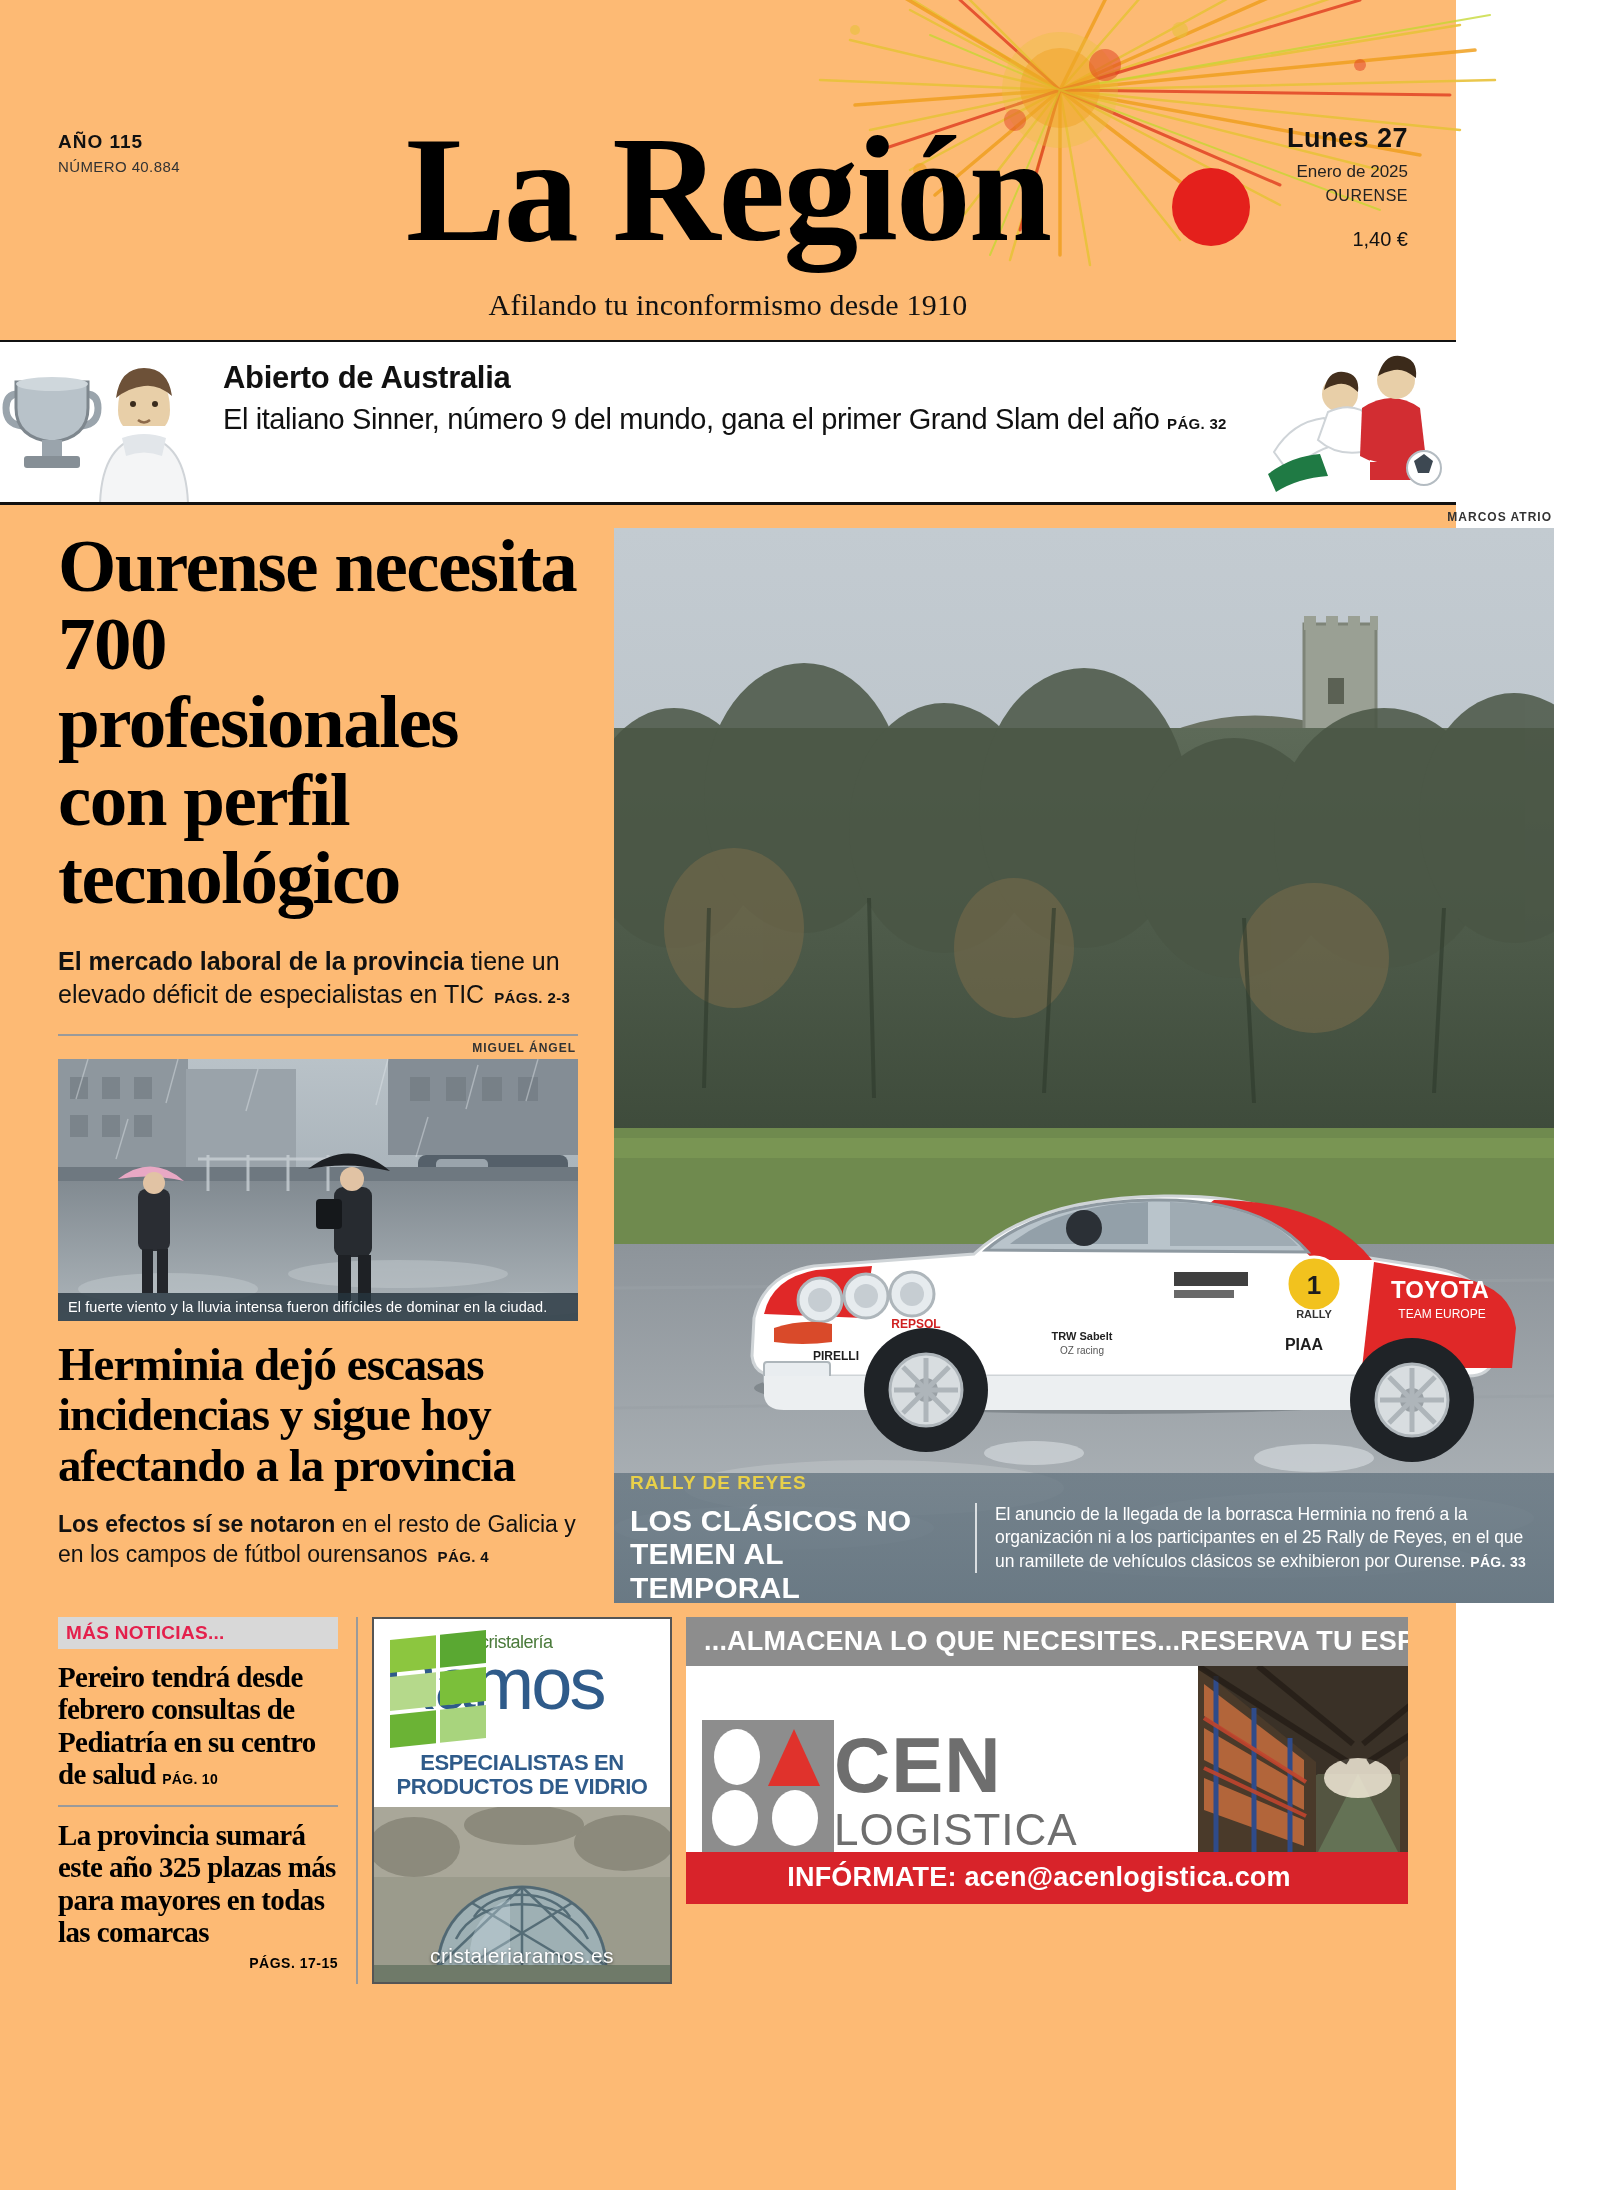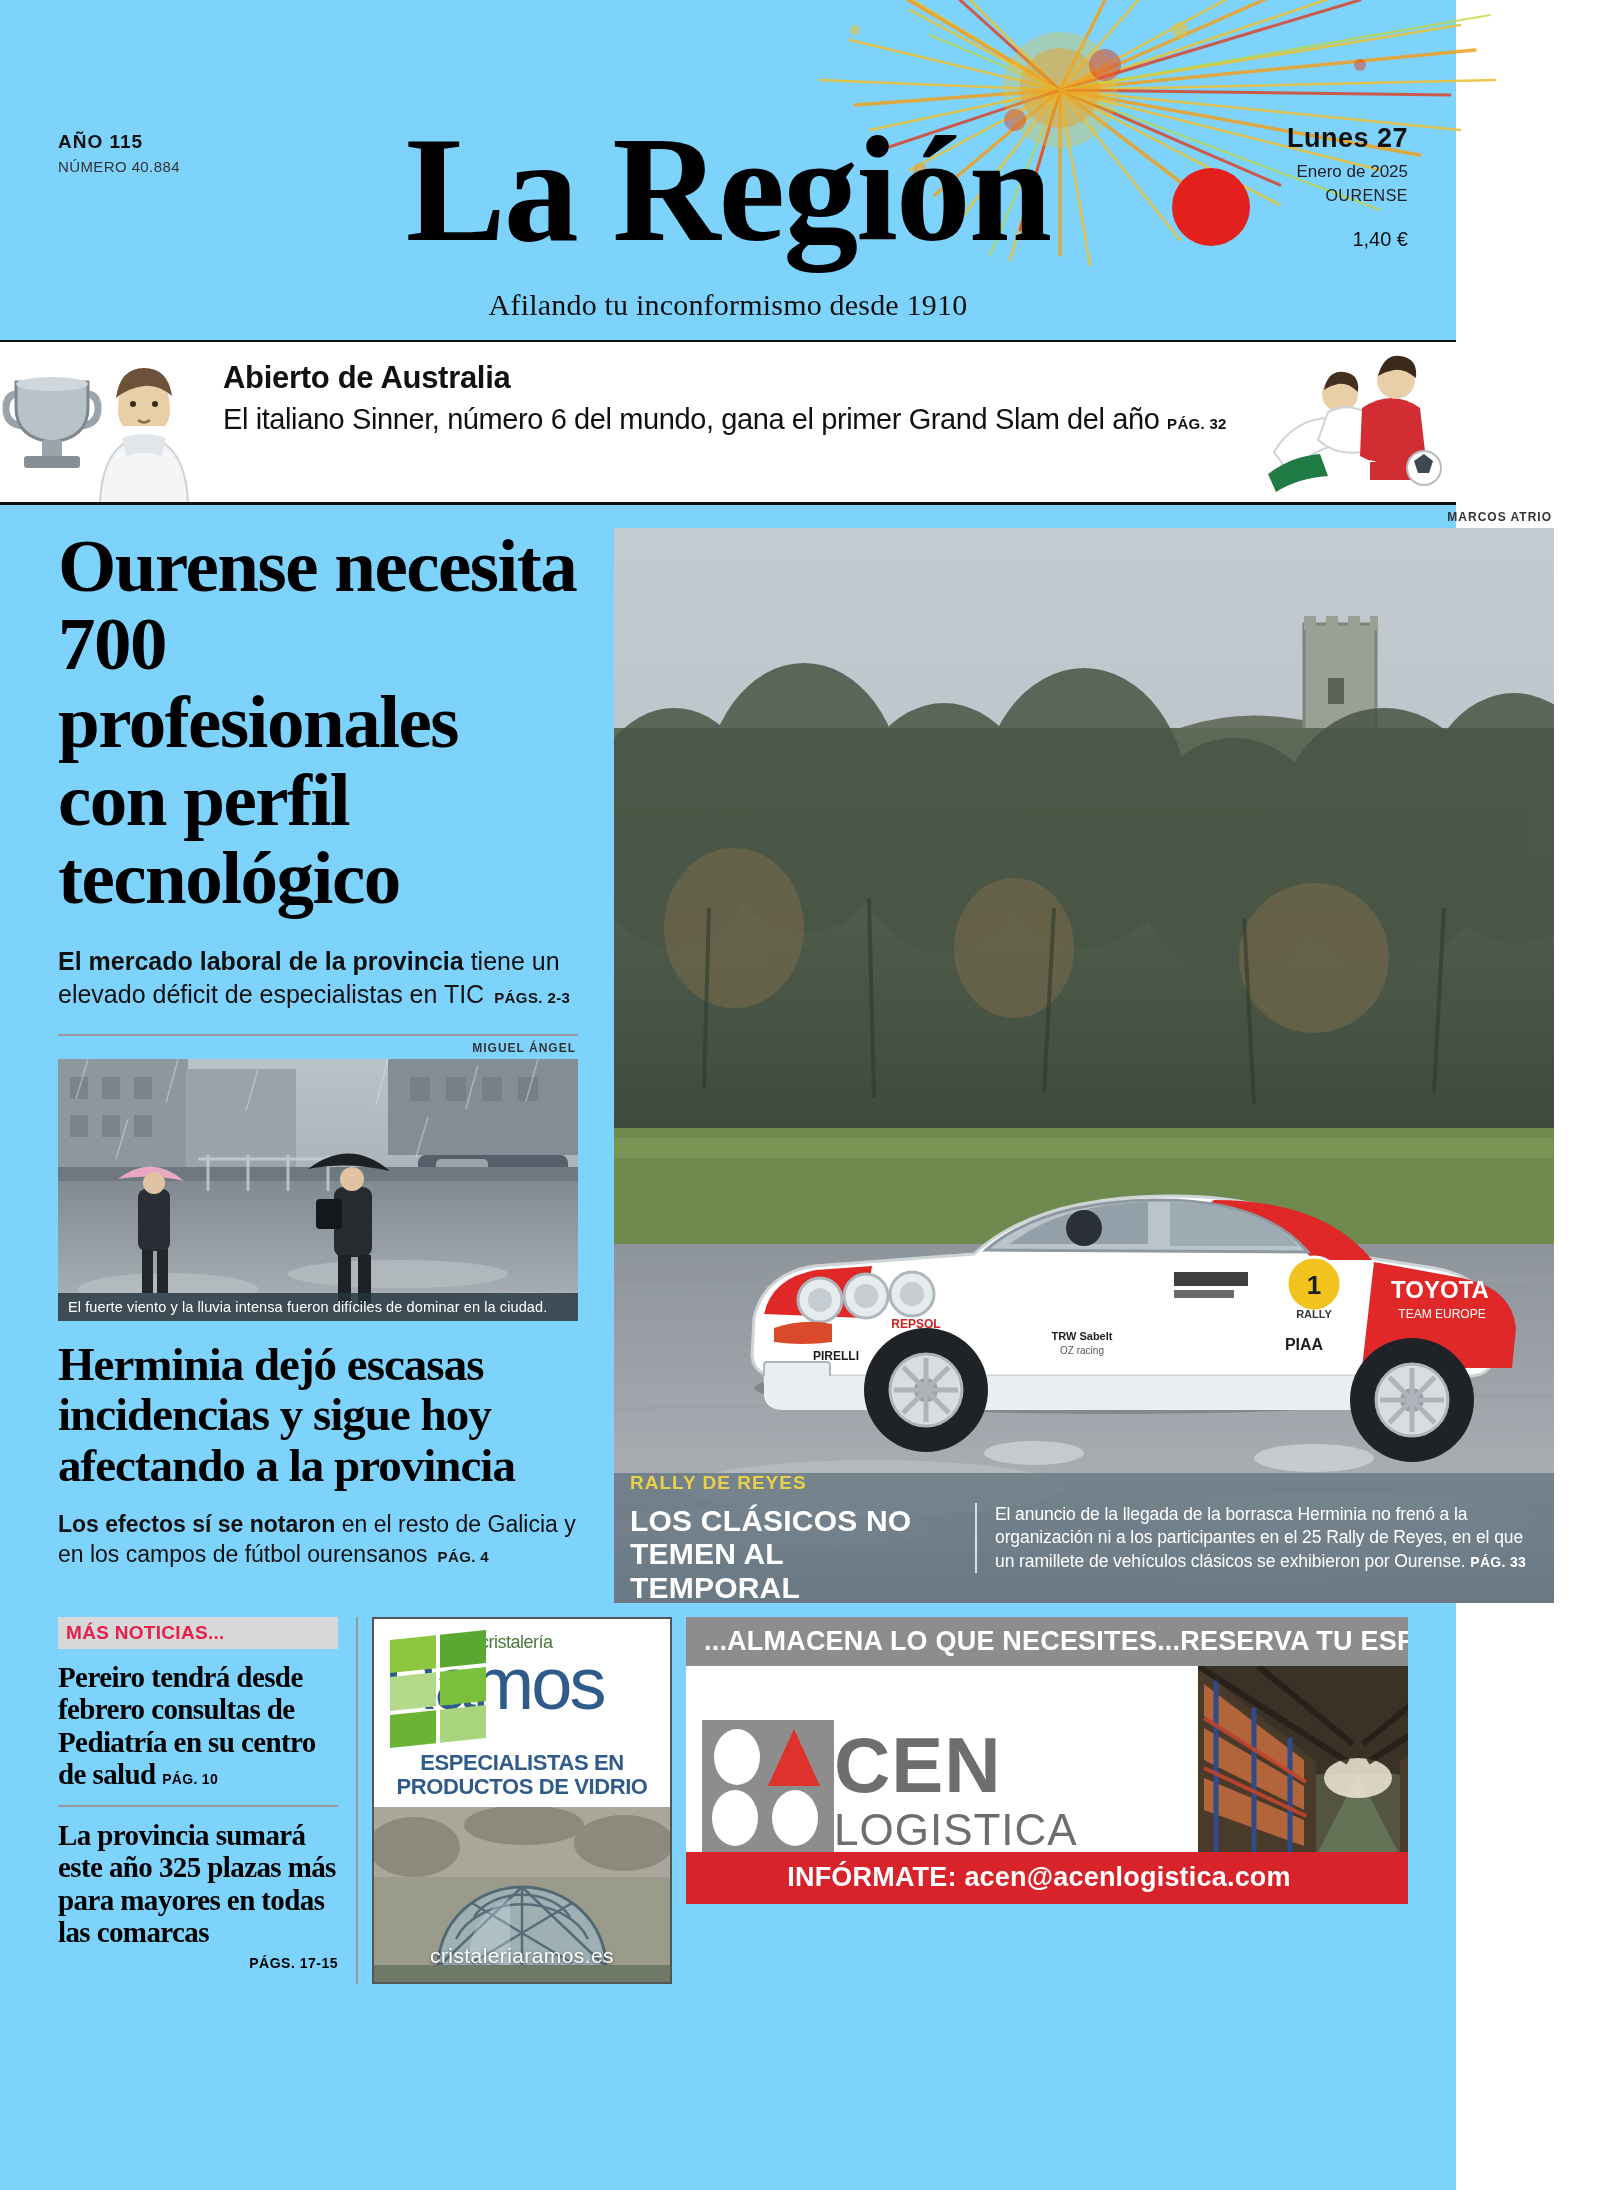--- a/index.html
+++ b/index.html
@@ -5,21 +5,21 @@
   * { box-sizing: border-box; margin: 0; padding: 0; }
   html, body { width: 1600px; height: 2190px; }
   body {
     font-family: "Liberation Sans", sans-serif;
     background: #ffffff;
     color: #000;
     position: relative;
     overflow: hidden;
   }
 
-  .page { position: relative; width: 1456px; height: 2190px; background:#7dd3fc; }
+  .page { position: relative; width: 1456px; height: 2190px; background:#fdba74; }
 
   
   .masthead { position: relative; height: 340px; }
 
   .splatter {
     position: absolute; left: 760px; top: -30px; width: 760px; height: 300px;
     overflow: hidden; pointer-events:none;
   }
 
   .issue-info {
@@ -371,21 +371,21 @@
             <circle cx="155" cy="62" r="3" fill="#3a2c1d"></circle>
           <path d="M138 78 q6 5 12 0" stroke="#8d6a4a" stroke-width="2.5" fill="none"></path>
           <path d="M100 162 q2 -62 44 -68 q42 6 44 68 z" fill="#f4f5f6" stroke="#d0d4d8" stroke-width="2"></path>
           <path d="M122 96 q22 -8 44 0 l-4 18 q-18 -7 -36 0 z" fill="#e2e6ea"></path>
         </g>
       </svg>
     </div>
 
     <div class="sports-item">
       <div class="sports-kicker">Abierto de Australia</div>
-      <div class="sports-text"><span>El italiano Sinner, número 6 del mundo, gana el primer Grand Slam del año</span> <span class="pageref">PÁG. 32</span></div>
+      <div class="sports-text"><span>El italiano Sinner, número 9 del mundo, gana el primer Grand Slam del año</span> <span class="pageref">PÁG. 32</span></div>
     </div>
 
 
     <div class="soccer-photo">
       <svg width="190" height="162" viewBox="0 0 190 162">
         <rect width="190" height="162" fill="#ffffff"></rect>
 
         <g>
           <path d="M8 110 q18 -30 50 -34 l14 26 q-30 8 -48 30 z" fill="#ffffff" stroke="#cfd4d8" stroke-width="2"></path>
           <path d="M2 132 q24 -18 52 -20 l8 22 q-30 2 -52 16 z" fill="#1f7a44"></path>

